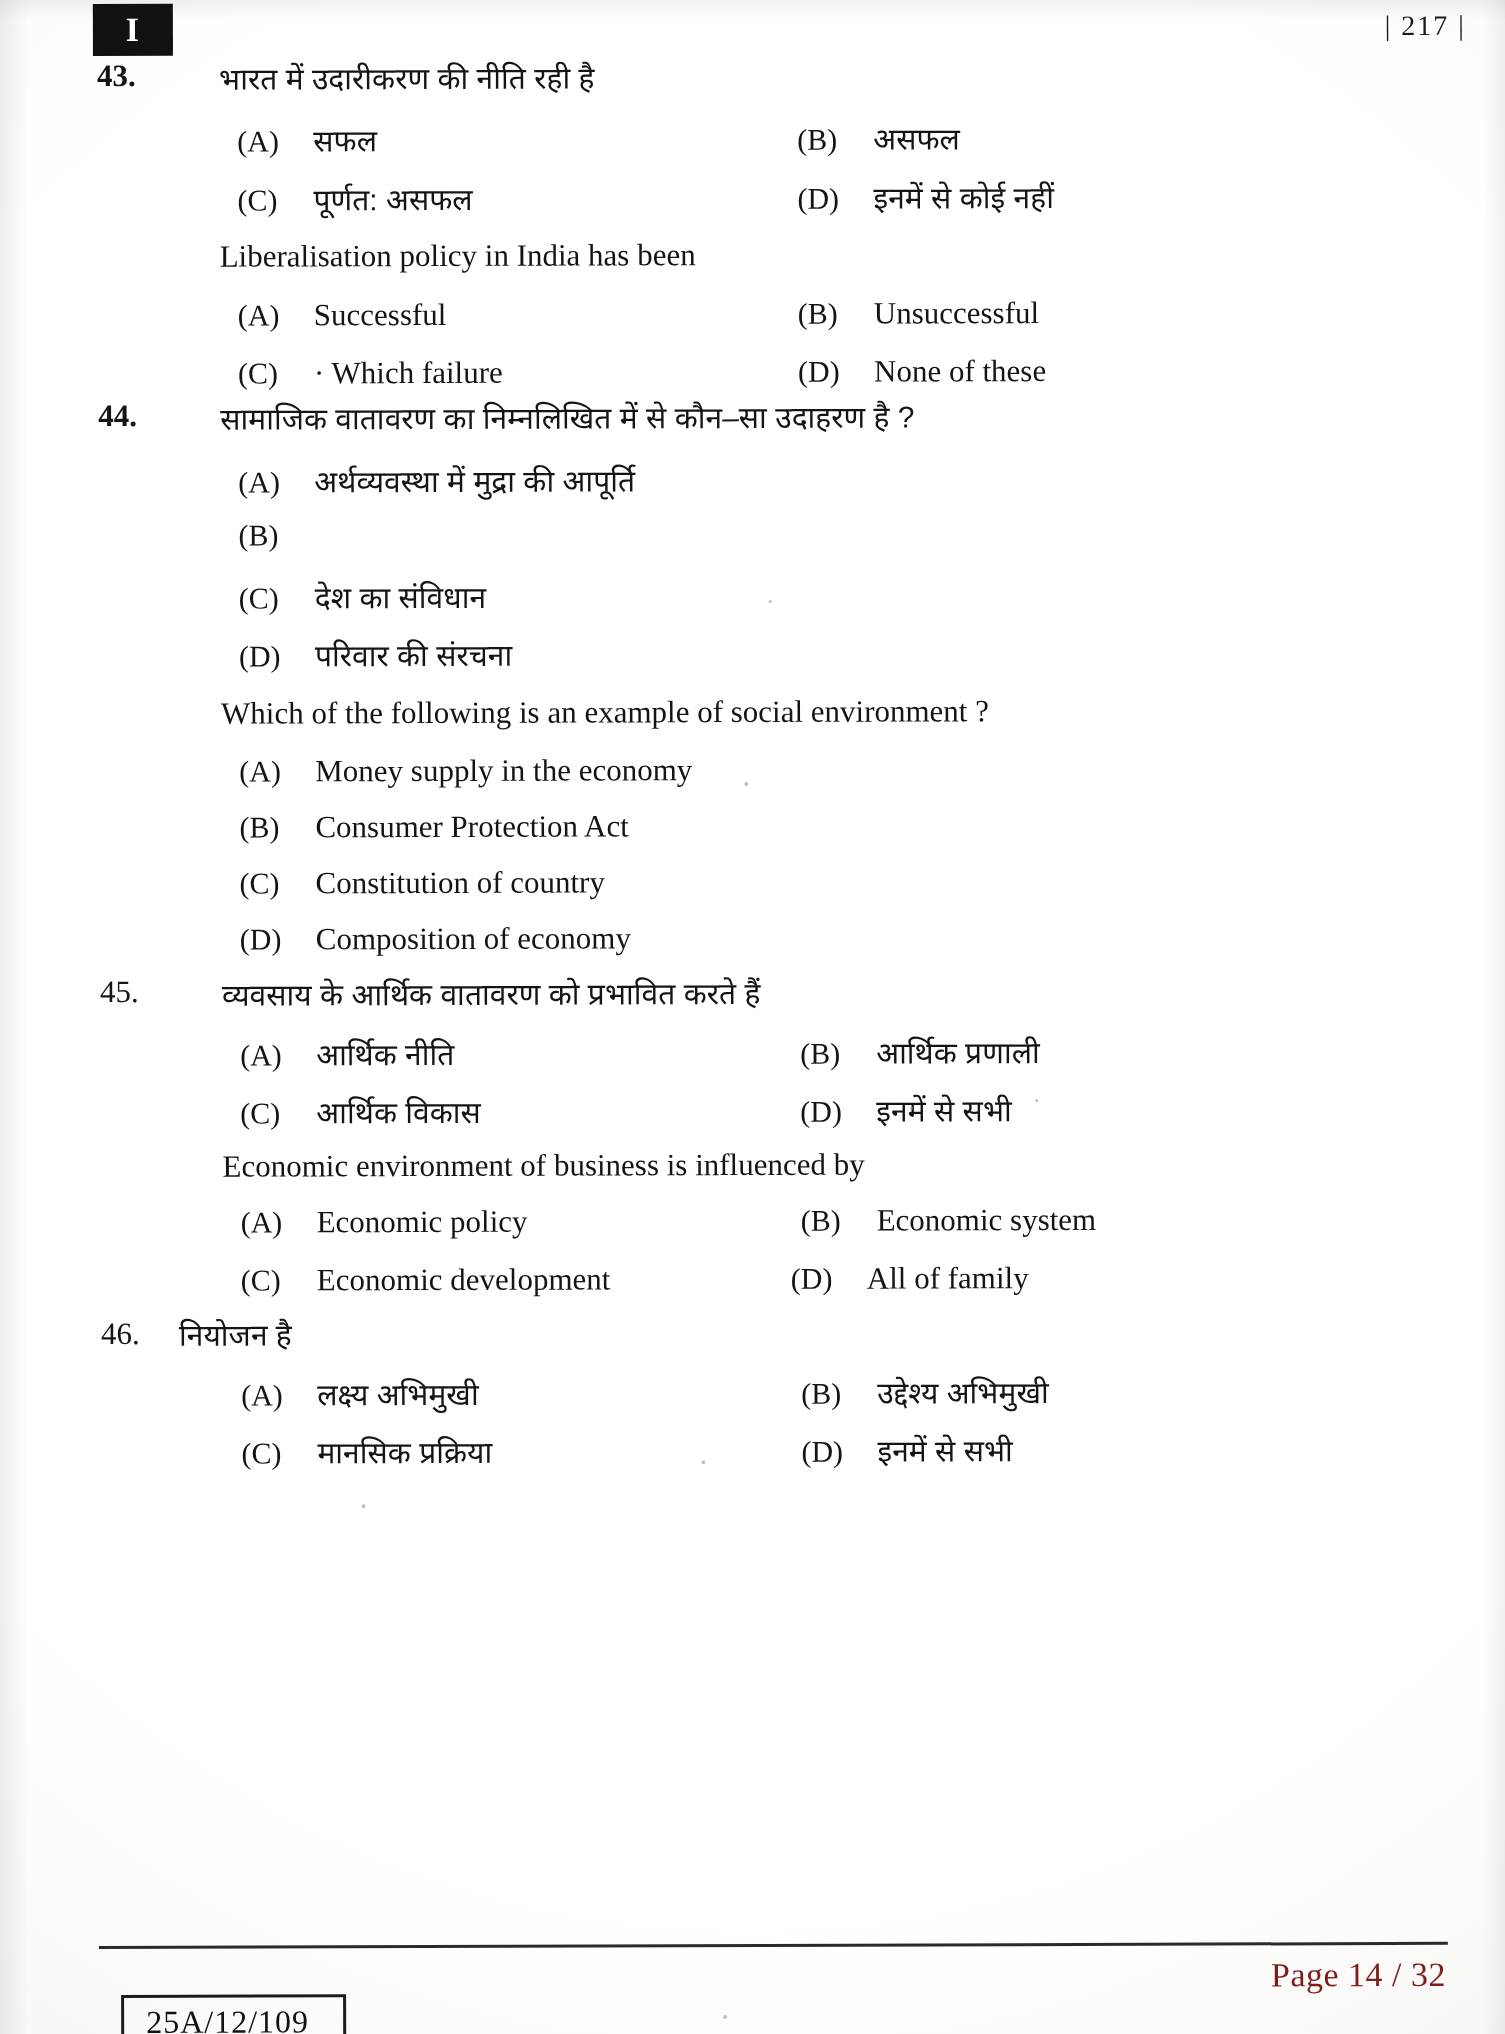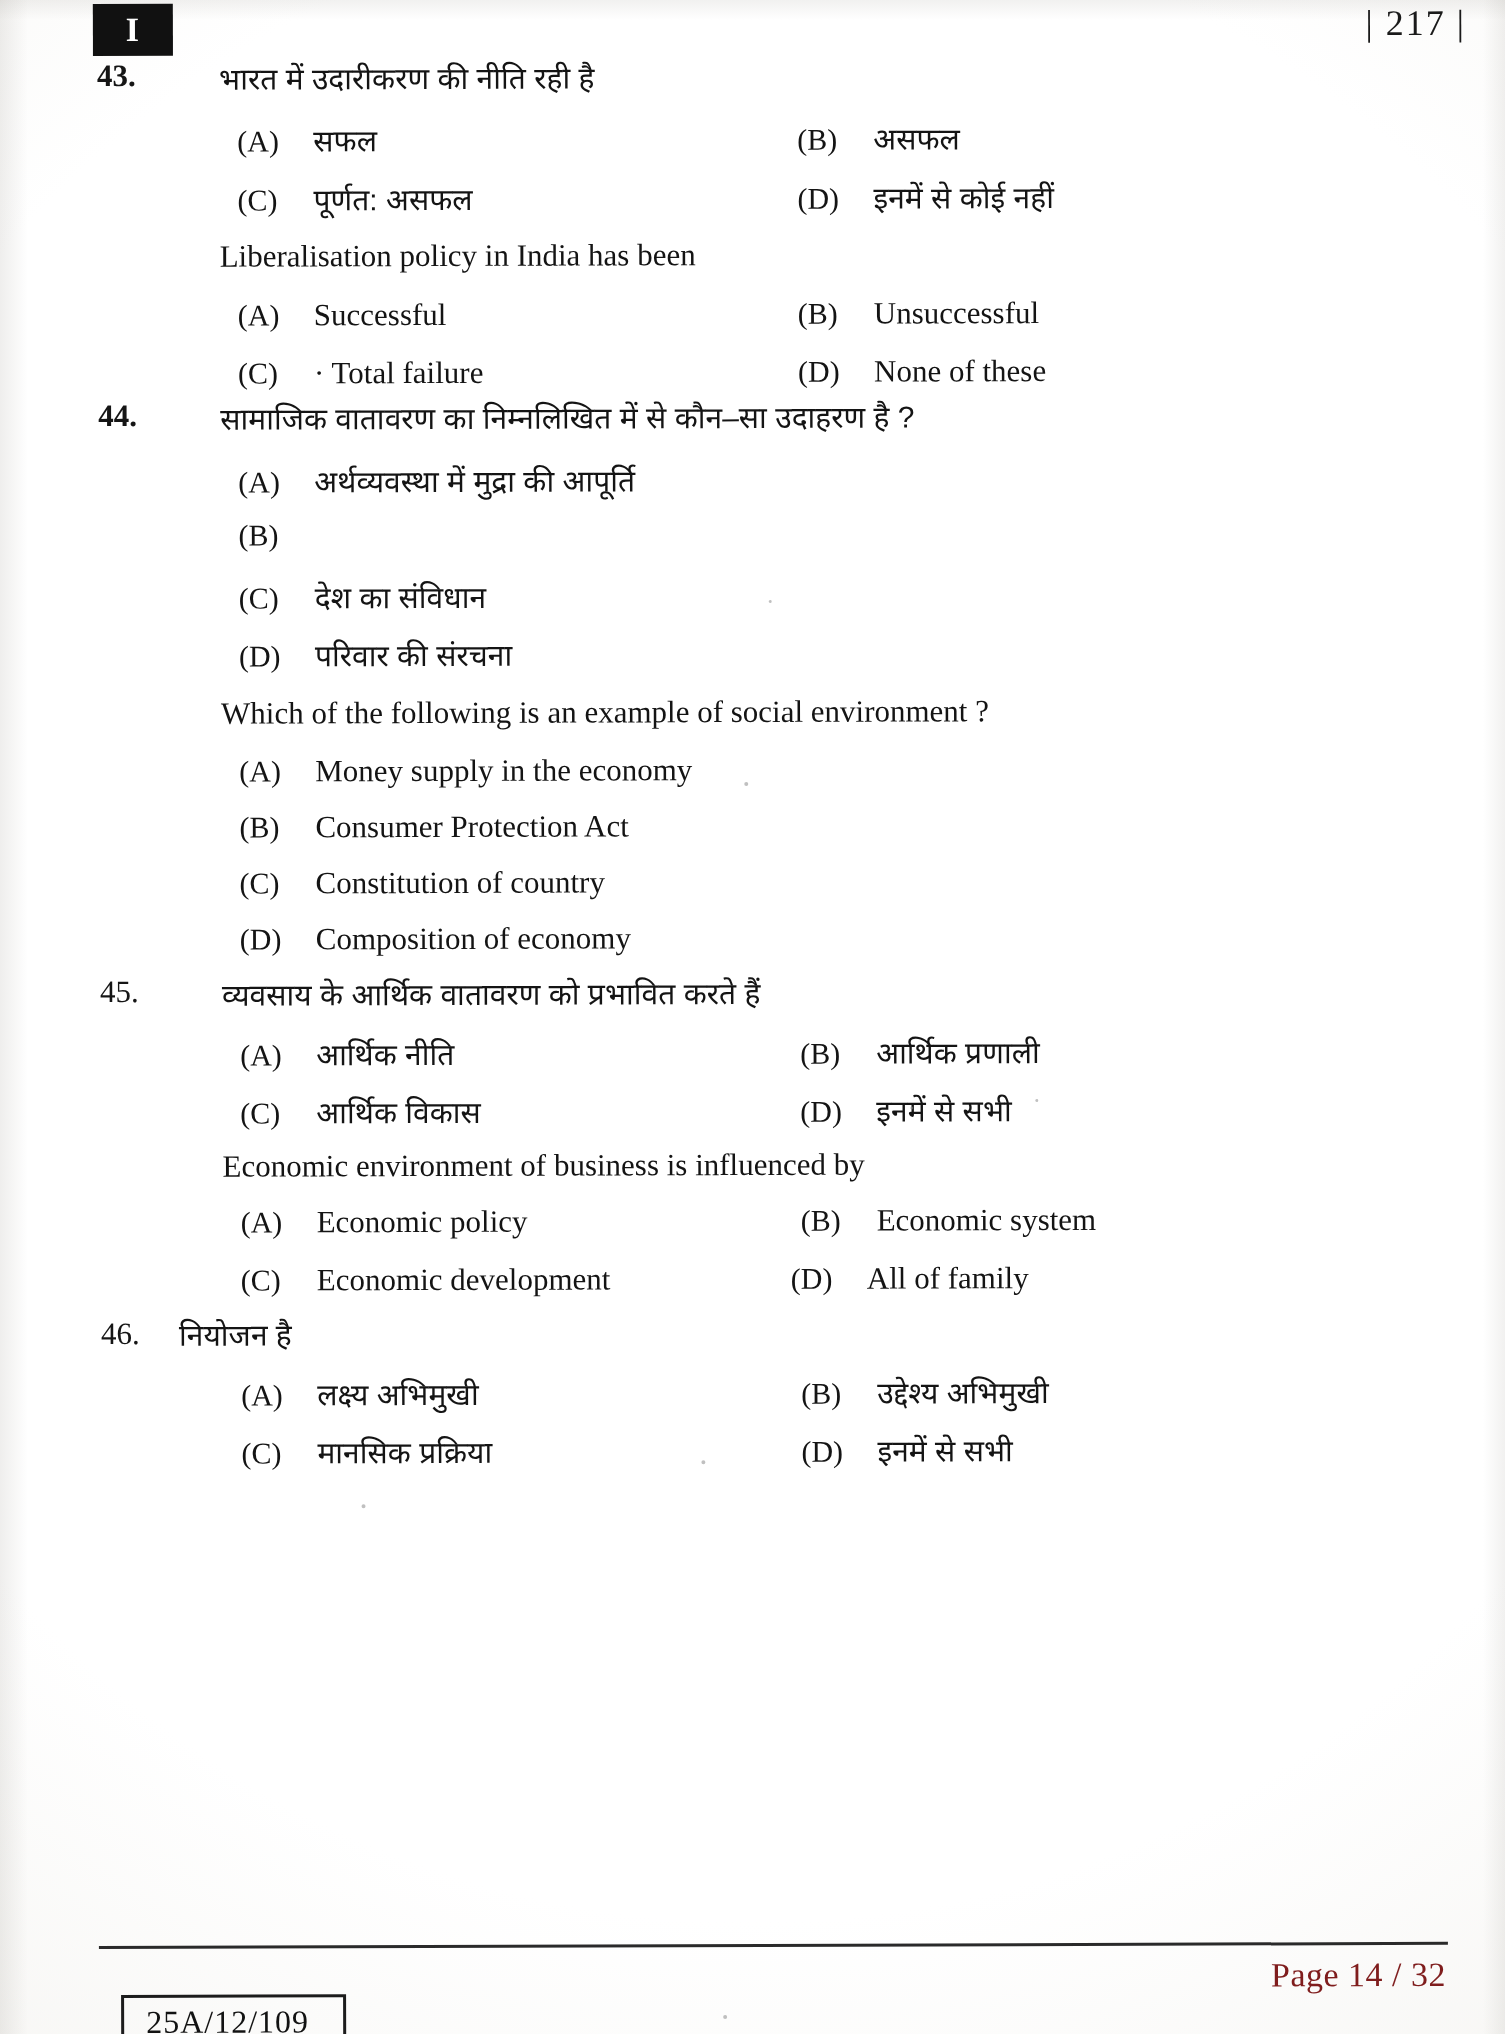--- a/index.html
+++ b/index.html
@@ -54,22 +54,22 @@
     font-family: "Liberation Serif", serif;
     font-weight: bold;
     font-size: 34px;
     line-height: 52px;
     text-align: center;
     letter-spacing: 1px;
   }
   .page-code-top {
     position: absolute;
     right: 36px;
-    top: 4px;
-    font-size: 36px;
+    top: 12px;
+    font-size: 28px;
     font-family: "Liberation Serif", serif;
     letter-spacing: 2px;
     color: #1a1a1a;
   }
 
   
   .q {
     position: absolute;
     left: 0;
     width: 1505px;
@@ -220,21 +220,21 @@
       </div>
       <div class="opt col-right">
         <span class="opt-label">(B)</span>
         <span class="opt-text">Unsuccessful</span>
       </div>
     </div>
 
     <div class="opt-row" style="top:354px;">
       <div class="opt col-left">
         <span class="opt-label">(C)</span>
-        <span class="opt-text">· Total failure</span>
+        <span class="opt-text">· Which failure</span>
       </div>
       <div class="opt col-right">
         <span class="opt-label">(D)</span>
         <span class="opt-text">None of these</span>
       </div>
     </div>
   </div>
 
   <div class="q">
     <div class="q-num" style="top:396px;font-weight:bold;">44.</div>

